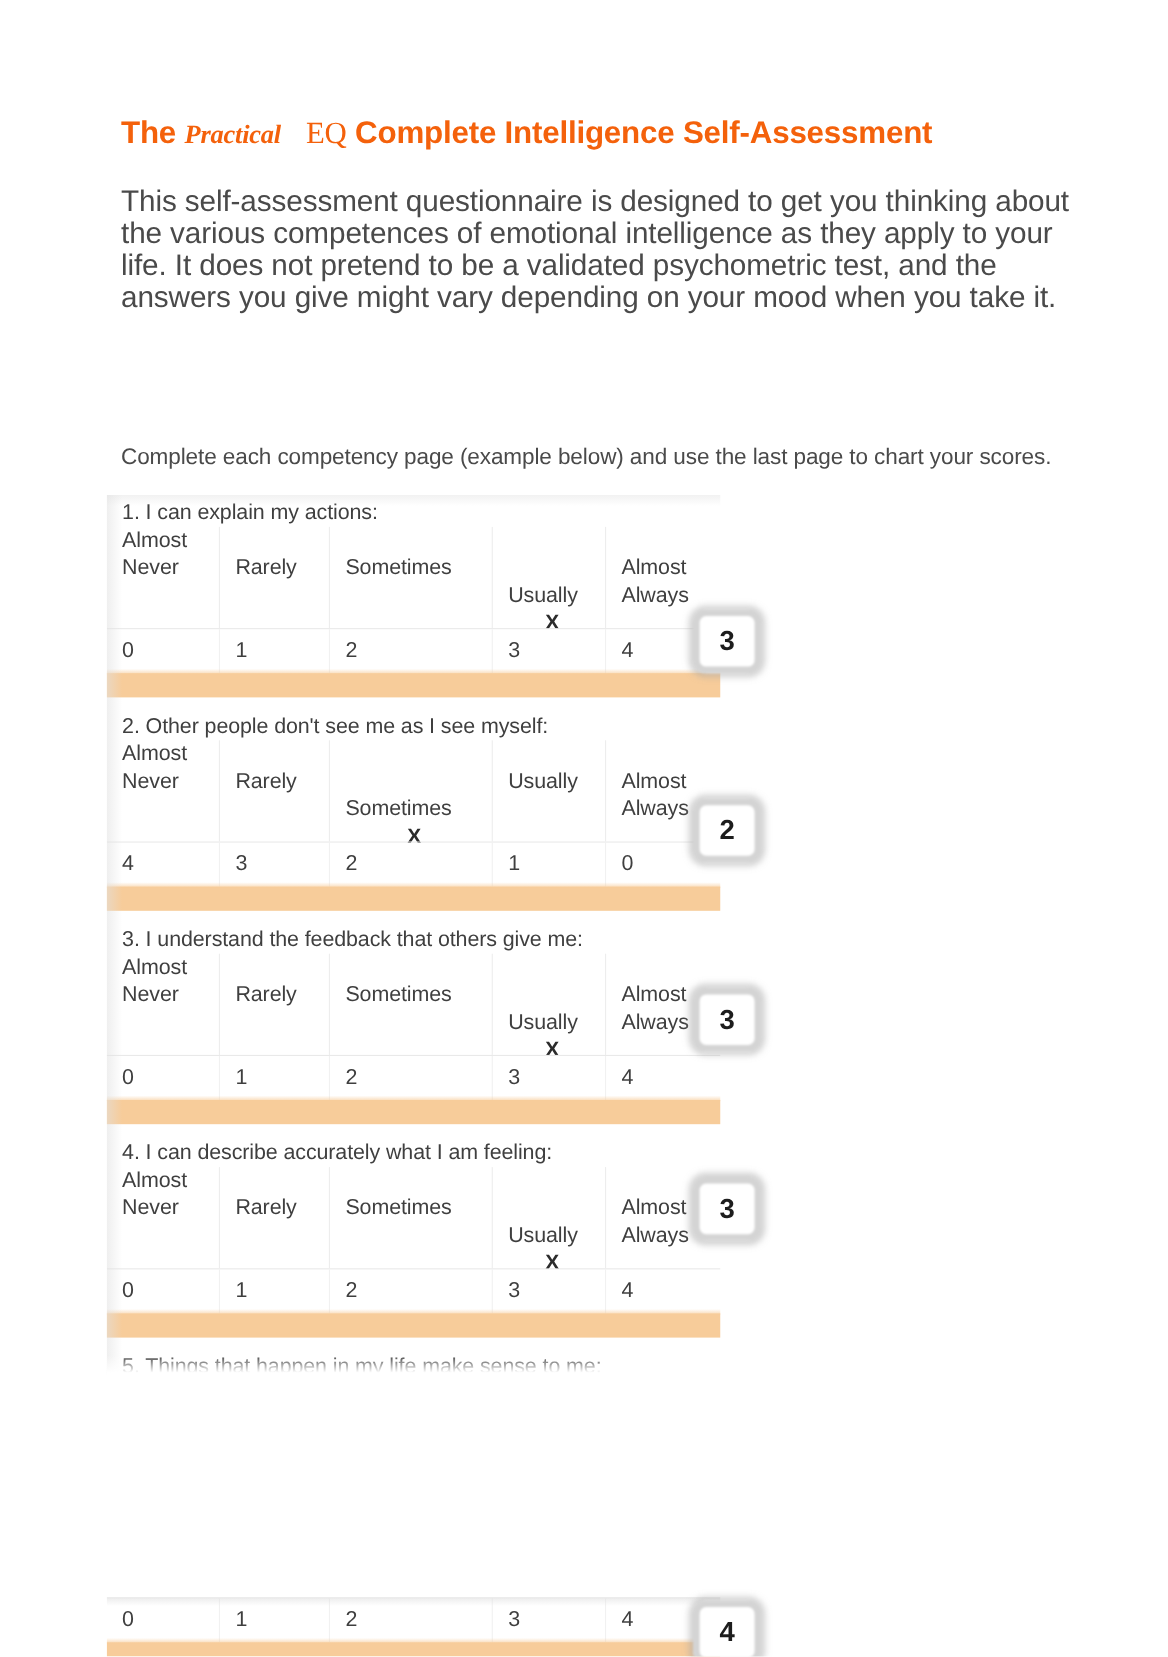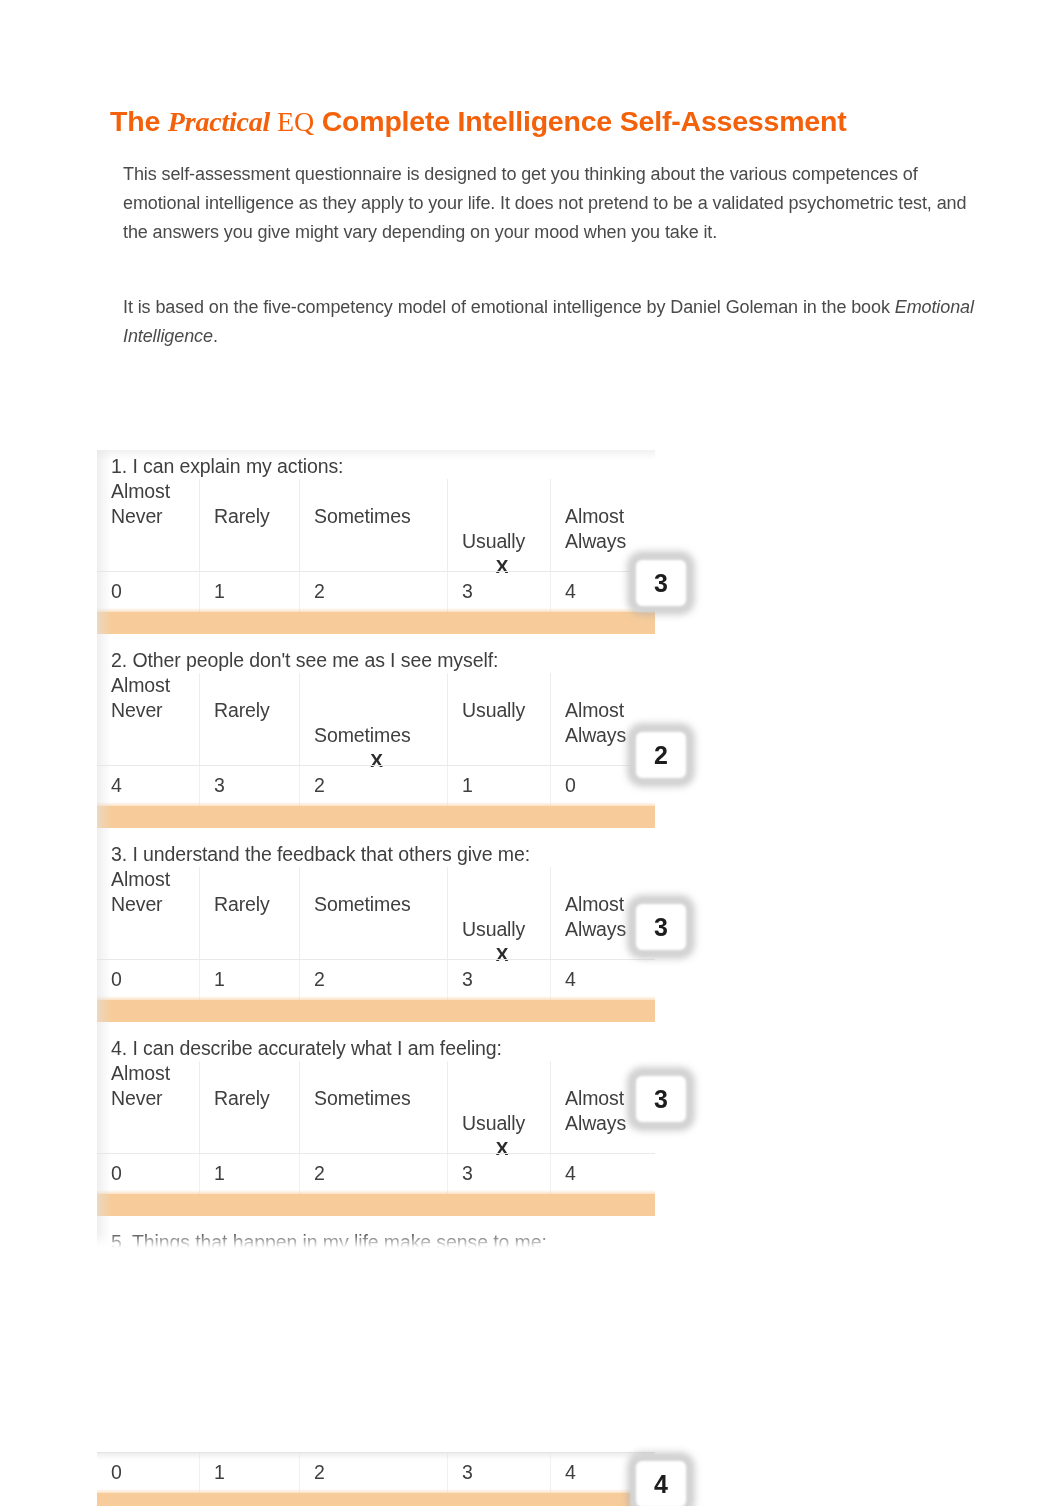--- a/index.html
+++ b/index.html
@@ -32,38 +32,38 @@
     font-size: 28.5px;
     font-weight: bold;
     color: #F4610B;
     letter-spacing: -0.2px;
     white-space: nowrap;
   }
   .doc-title .brand-practical {
     font-family: "Liberation Serif", serif;
     font-style: italic;
     font-weight: bold;
-    font-size: 28px;
+    font-size: 24px;
   }
   .doc-title .brand-eq {
     font-family: "Liberation Serif", serif;
     font-style: normal;
     font-weight: normal;
     font-size: 28px;
+    margin-left: 16px;
   }
 
   .intro-para {
     position: absolute;
     left: 110px;
     width: 862px;
-    font-size: 18px;
+    font-size: 27px;
     line-height: 29px;
     color: #4a4a4a;
     letter-spacing: -0.1px;
-    margin-left: 13px;
   }
   #intro-1 { top: 142px; }
   #intro-2 { top: 275px; }
   .intro-para .title-italic { font-style: italic; }
 
   .howto-heading {
     position: absolute;
     left: 110px;
     top: 354px;
     font-size: 19.5px;
@@ -263,24 +263,22 @@
 <body>
 
 <div class="page">
 
   <h1 class="doc-title">
     <span>The </span><span class="brand-practical">Practical</span><span class="brand-eq"> EQ</span><span> Complete Intelligence Self-Assessment</span>
   </h1>
 
   <p class="intro-para" id="intro-1">This self-assessment questionnaire is designed to get you thinking about the various competences of emotional intelligence as they apply to your life. It does not pretend to be a validated psychometric test, and the answers you give might vary depending on your mood when you take it.</p>
 
-  <p class="intro-para" id="intro-2">
-    <span>It is based on the five-competency model of emotional intelligence by Daniel Goleman in the book </span><span class="title-italic">Emotional Intelligence</span><span>.</span>
-  </p>
-
+
+  <p class="howto-body">Complete each competency page (example below) and use the last page to chart your scores.</p>
 
   <div class="q-table" id="q-table">
       <div class="q-block">
         <div class="q-prompt">1. I can explain my actions:</div>
         <div class="q-grid">
           <div class="q-col c0">
             <div class="q-label two-line">Almost
 Never</div>
           </div>
           <div class="q-col c1">

